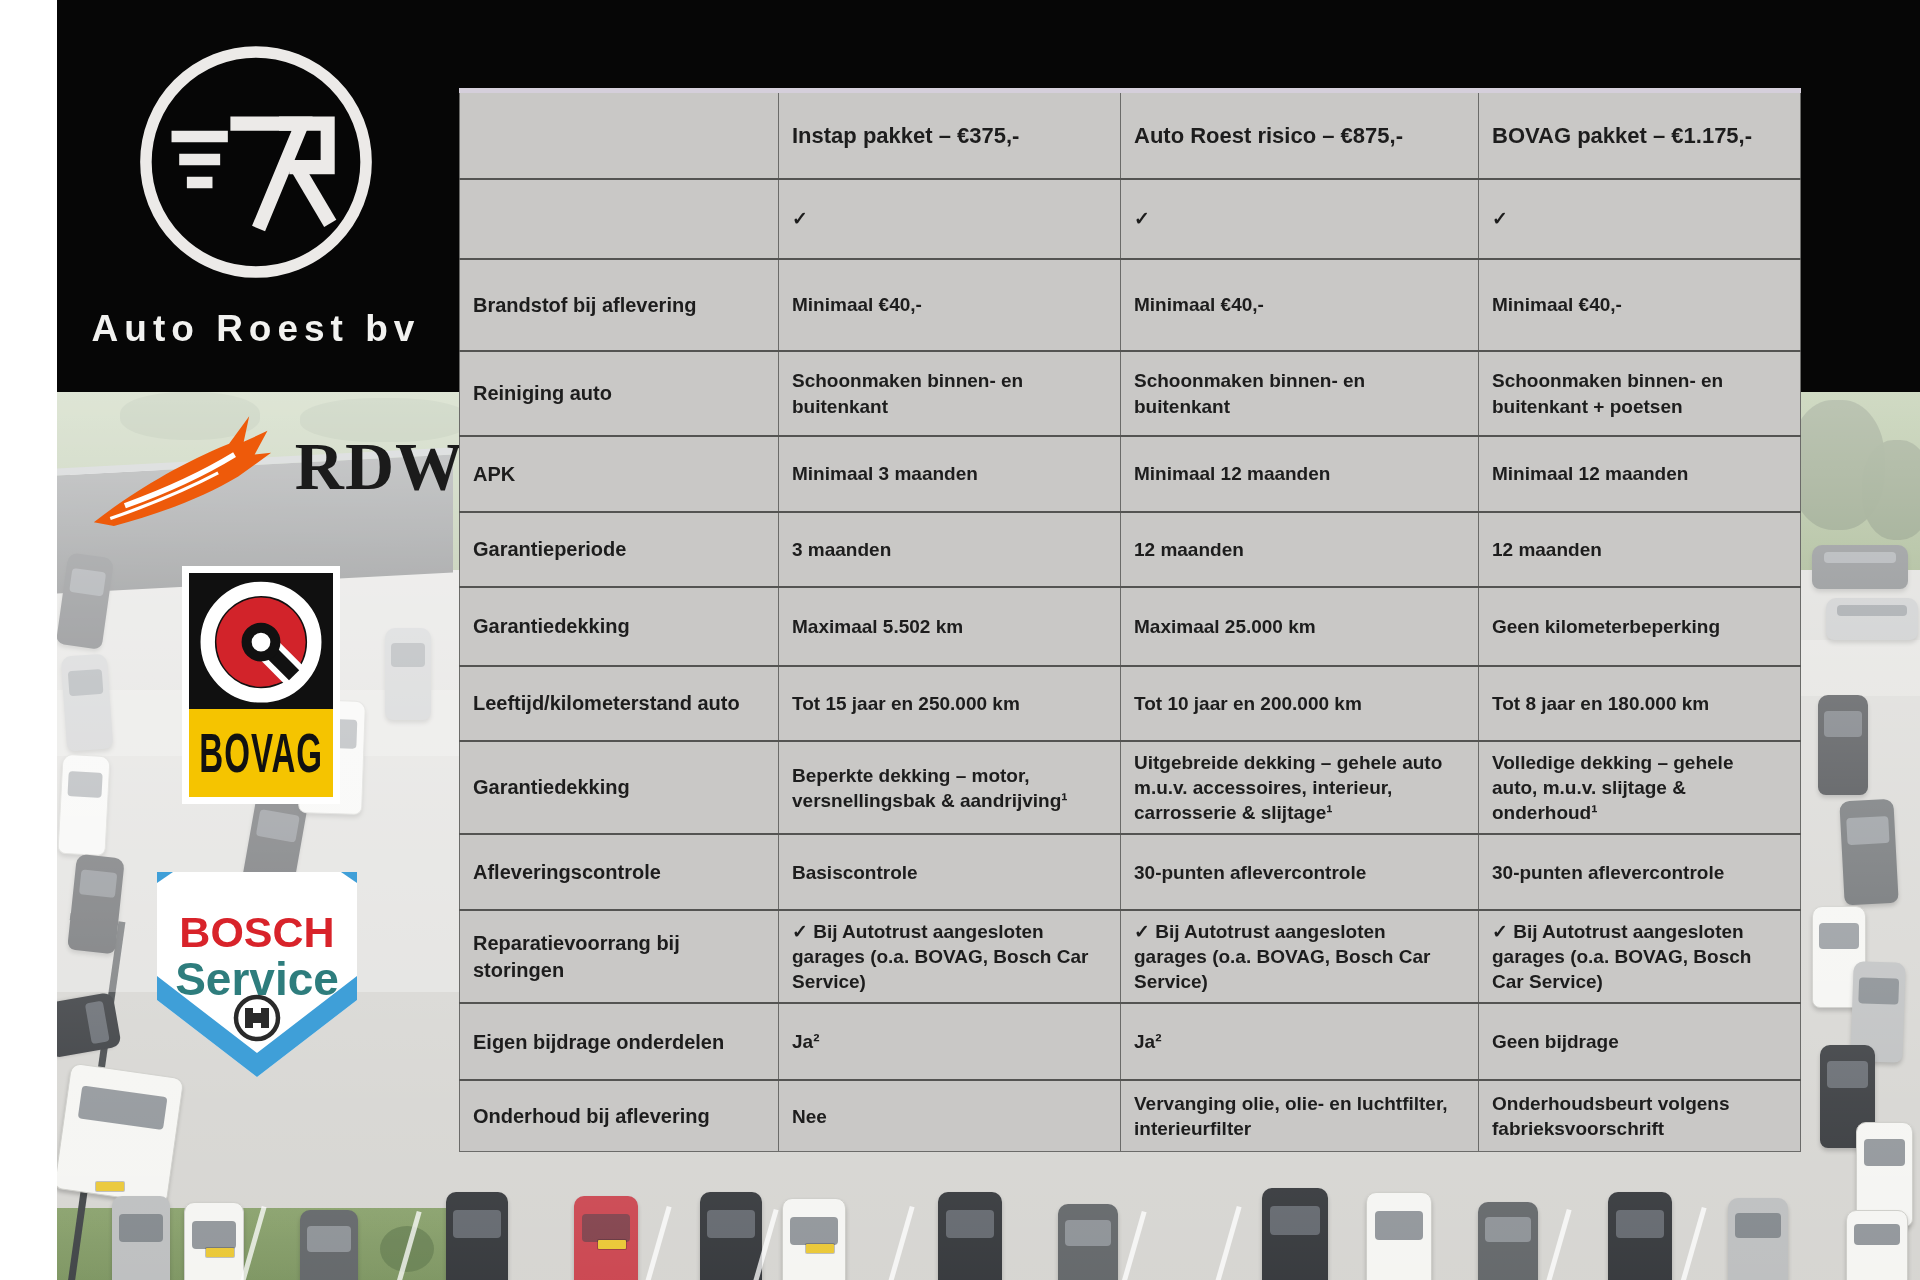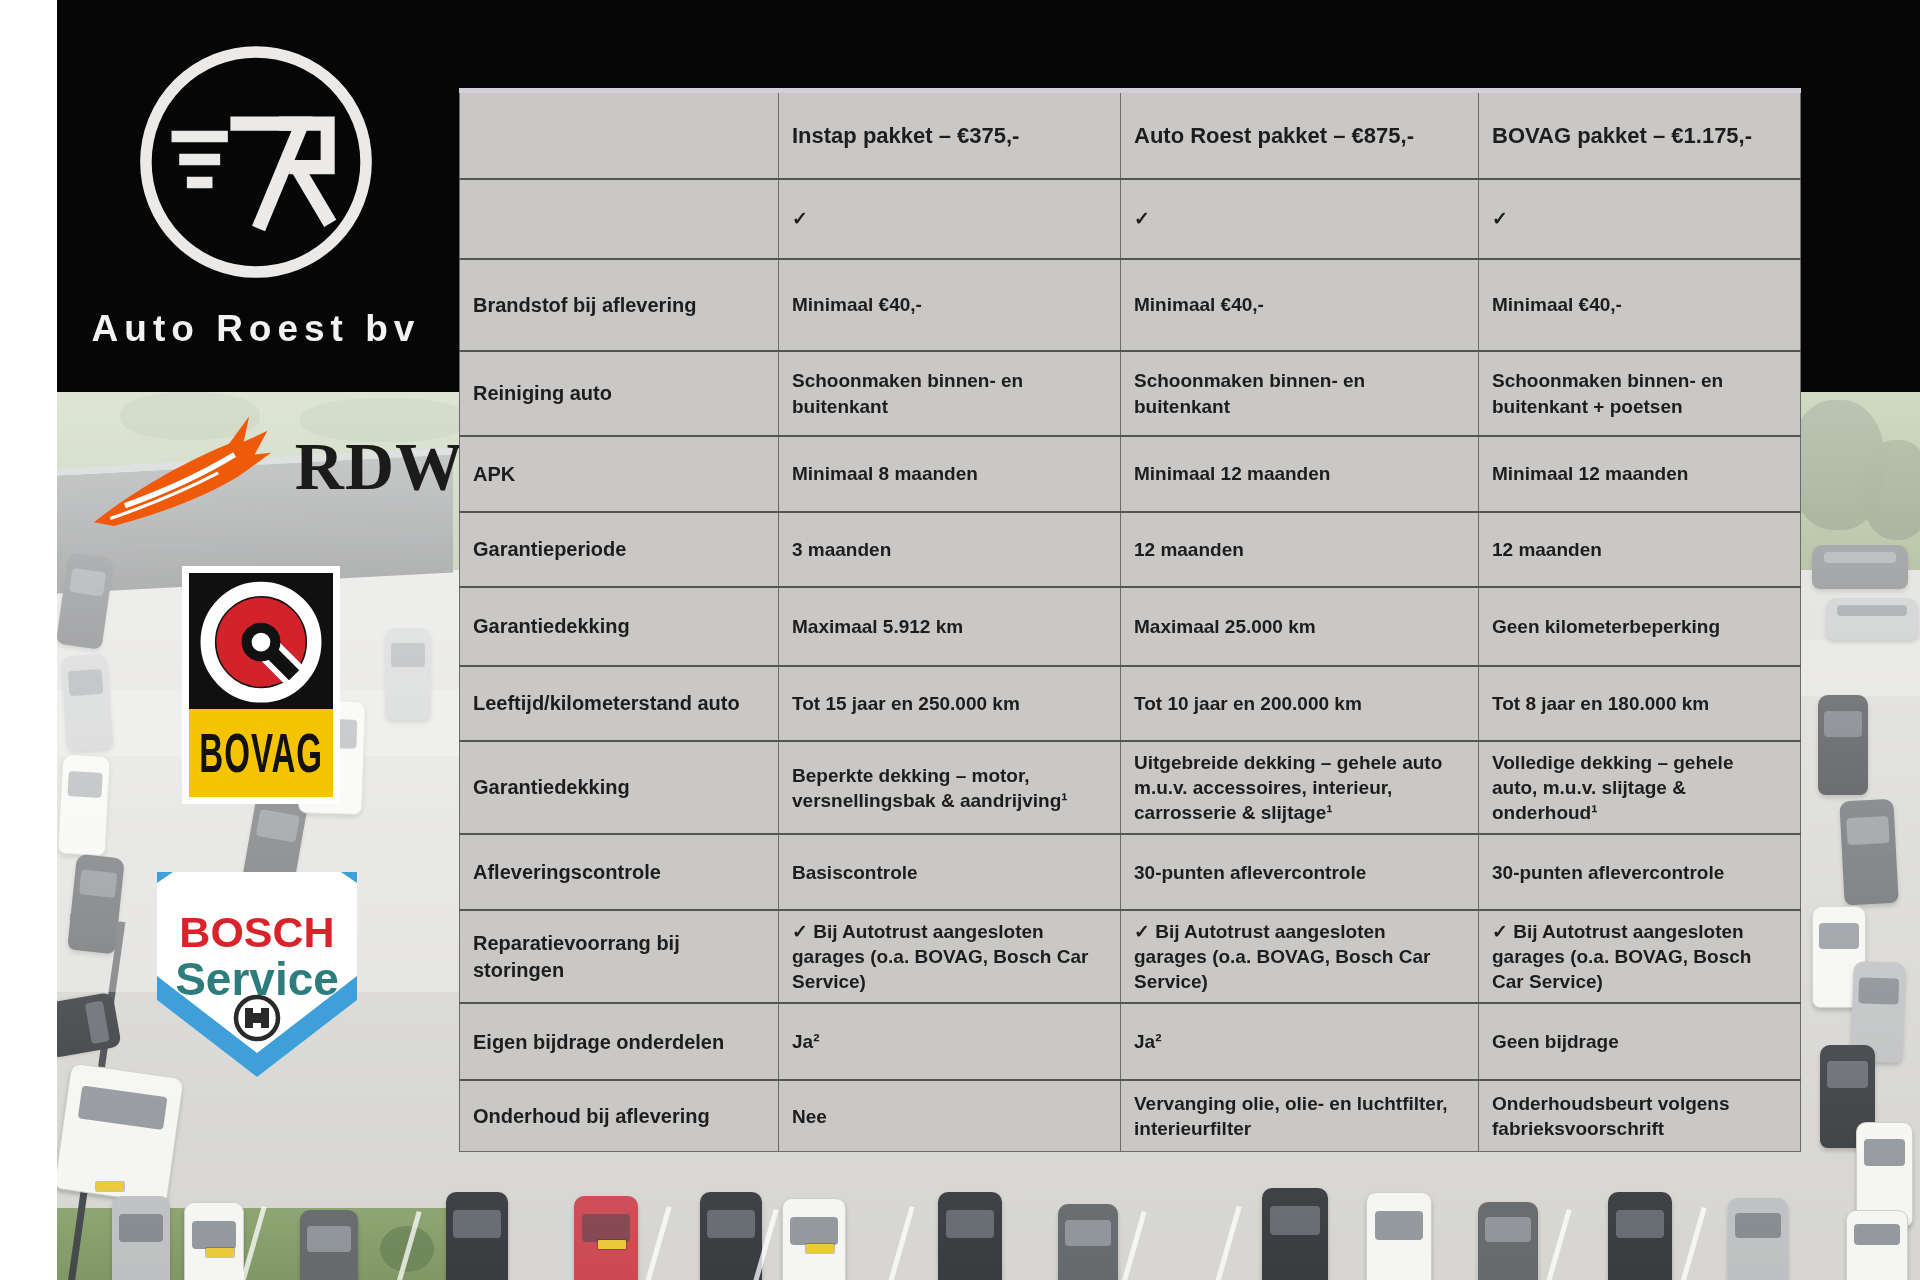--- a/index.html
+++ b/index.html
@@ -216,21 +216,21 @@
     <colgroup>
       <col style="width:319px">
         <col style="width:342px">
         <col style="width:358px">
         <col style="width:322px">
     </colgroup>
     <thead>
       <tr>
         <th class="cell"></th>
         <th class="cell">Instap pakket – €375,-</th>
-        <th class="cell">Auto Roest pakket – €875,-</th>
+        <th class="cell">Auto Roest risico – €875,-</th>
         <th class="cell">BOVAG pakket – €1.175,-</th>
       </tr>
     </thead>
     <tbody>
         <tr style="height: 80px;">
           <td class="cell label-cell"></td>
           <td class="cell data-cell">✓</td>
           <td class="cell data-cell">✓</td>
           <td class="cell data-cell">✓</td>
         </tr>
@@ -241,33 +241,33 @@
           <td class="cell data-cell">Minimaal €40,-</td>
         </tr>
         <tr style="height: 85px;">
           <td class="cell label-cell">Reiniging auto</td>
           <td class="cell data-cell">Schoonmaken binnen- en buitenkant</td>
           <td class="cell data-cell">Schoonmaken binnen- en buitenkant</td>
           <td class="cell data-cell">Schoonmaken binnen- en buitenkant + poetsen</td>
         </tr>
         <tr style="height: 76px;">
           <td class="cell label-cell">APK</td>
-          <td class="cell data-cell">Minimaal 8 maanden</td>
+          <td class="cell data-cell">Minimaal 3 maanden</td>
           <td class="cell data-cell">Minimaal 12 maanden</td>
           <td class="cell data-cell">Minimaal 12 maanden</td>
         </tr>
         <tr style="height: 75px;">
           <td class="cell label-cell">Garantieperiode</td>
           <td class="cell data-cell">3 maanden</td>
           <td class="cell data-cell">12 maanden</td>
           <td class="cell data-cell">12 maanden</td>
         </tr>
         <tr style="height: 79px;">
           <td class="cell label-cell">Garantiedekking</td>
-          <td class="cell data-cell">Maximaal 5.912 km</td>
+          <td class="cell data-cell">Maximaal 5.502 km</td>
           <td class="cell data-cell">Maximaal 25.000 km</td>
           <td class="cell data-cell">Geen kilometerbeperking</td>
         </tr>
         <tr style="height: 75px;">
           <td class="cell label-cell">Leeftijd/kilometerstand auto</td>
           <td class="cell data-cell">Tot 15 jaar en 250.000 km</td>
           <td class="cell data-cell">Tot 10 jaar en 200.000 km</td>
           <td class="cell data-cell">Tot 8 jaar en 180.000 km</td>
         </tr>
         <tr style="height: 90px;">

